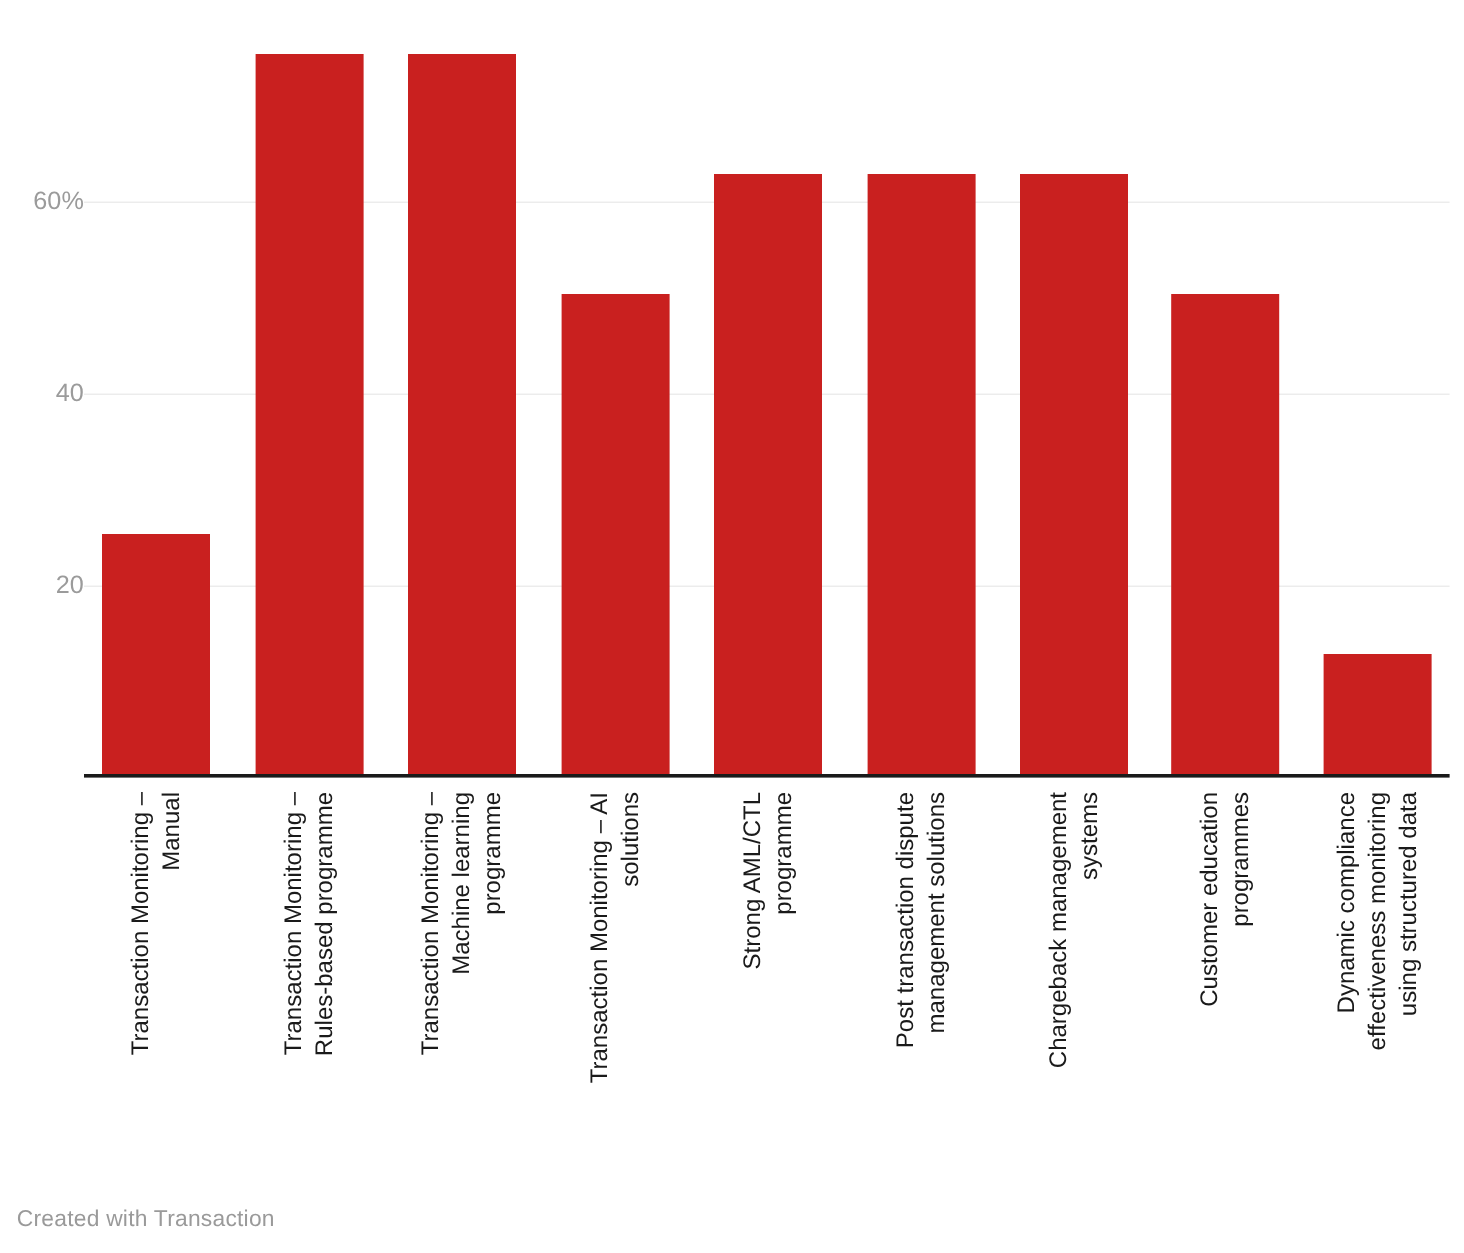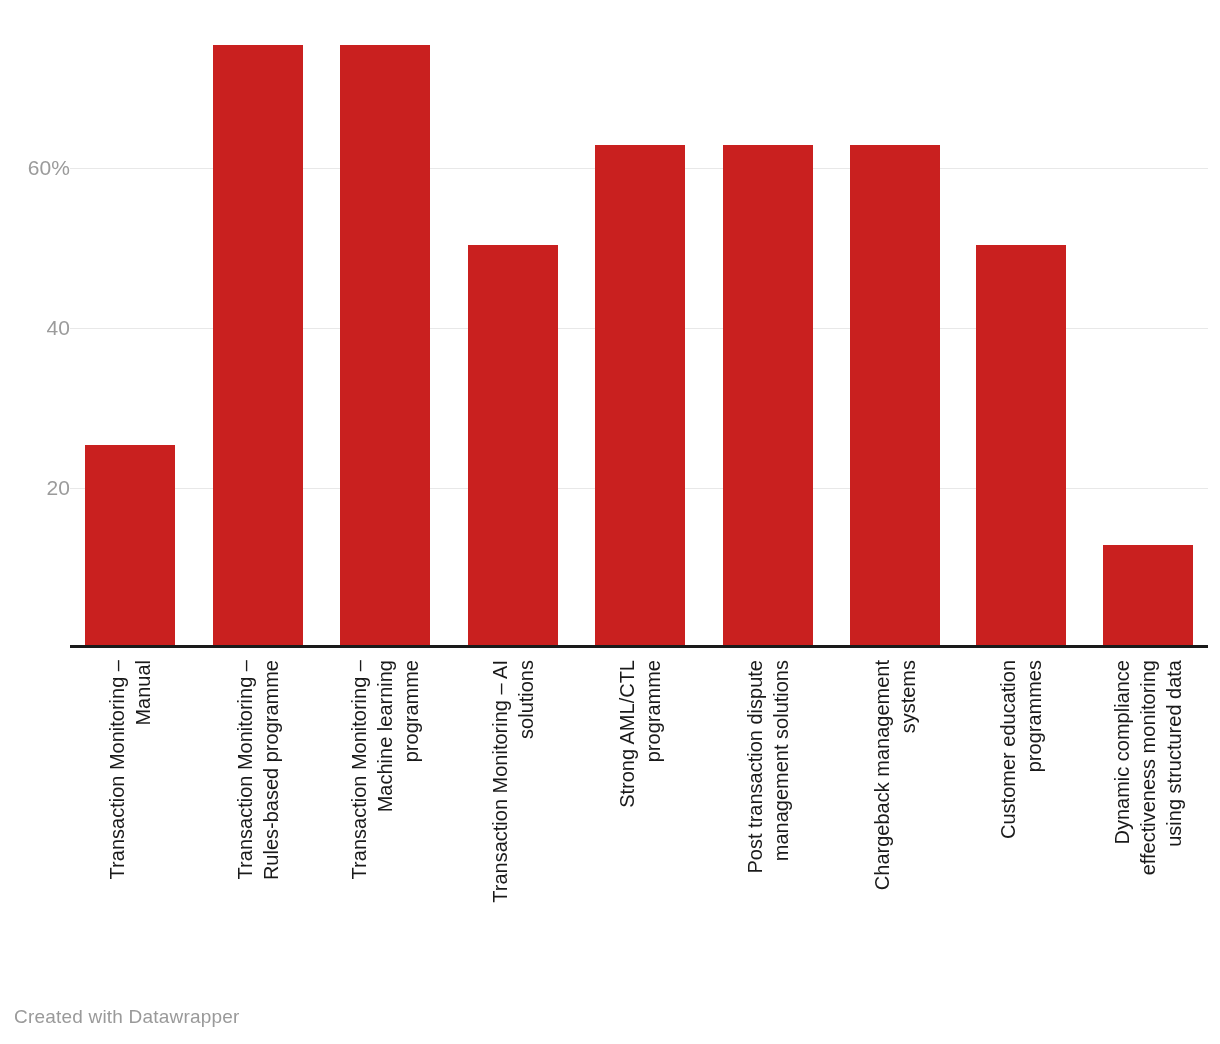--- a/index.html
+++ b/index.html
@@ -148,14 +148,14 @@
 management solutions</div>
     <div class="xlabel" style="left:850px;">Chargeback management
 systems</div>
     <div class="xlabel" style="left:976px;">Customer education
 programmes</div>
     <div class="xlabel" style="left:1103px;">Dynamic compliance
 effectiveness monitoring
 using structured data</div>
   </div>
 
-  <div class="footer">Created with Datawrapper</div>
+  <div class="footer">Created with Transaction</div>
 </div>
 
 </body></html>

